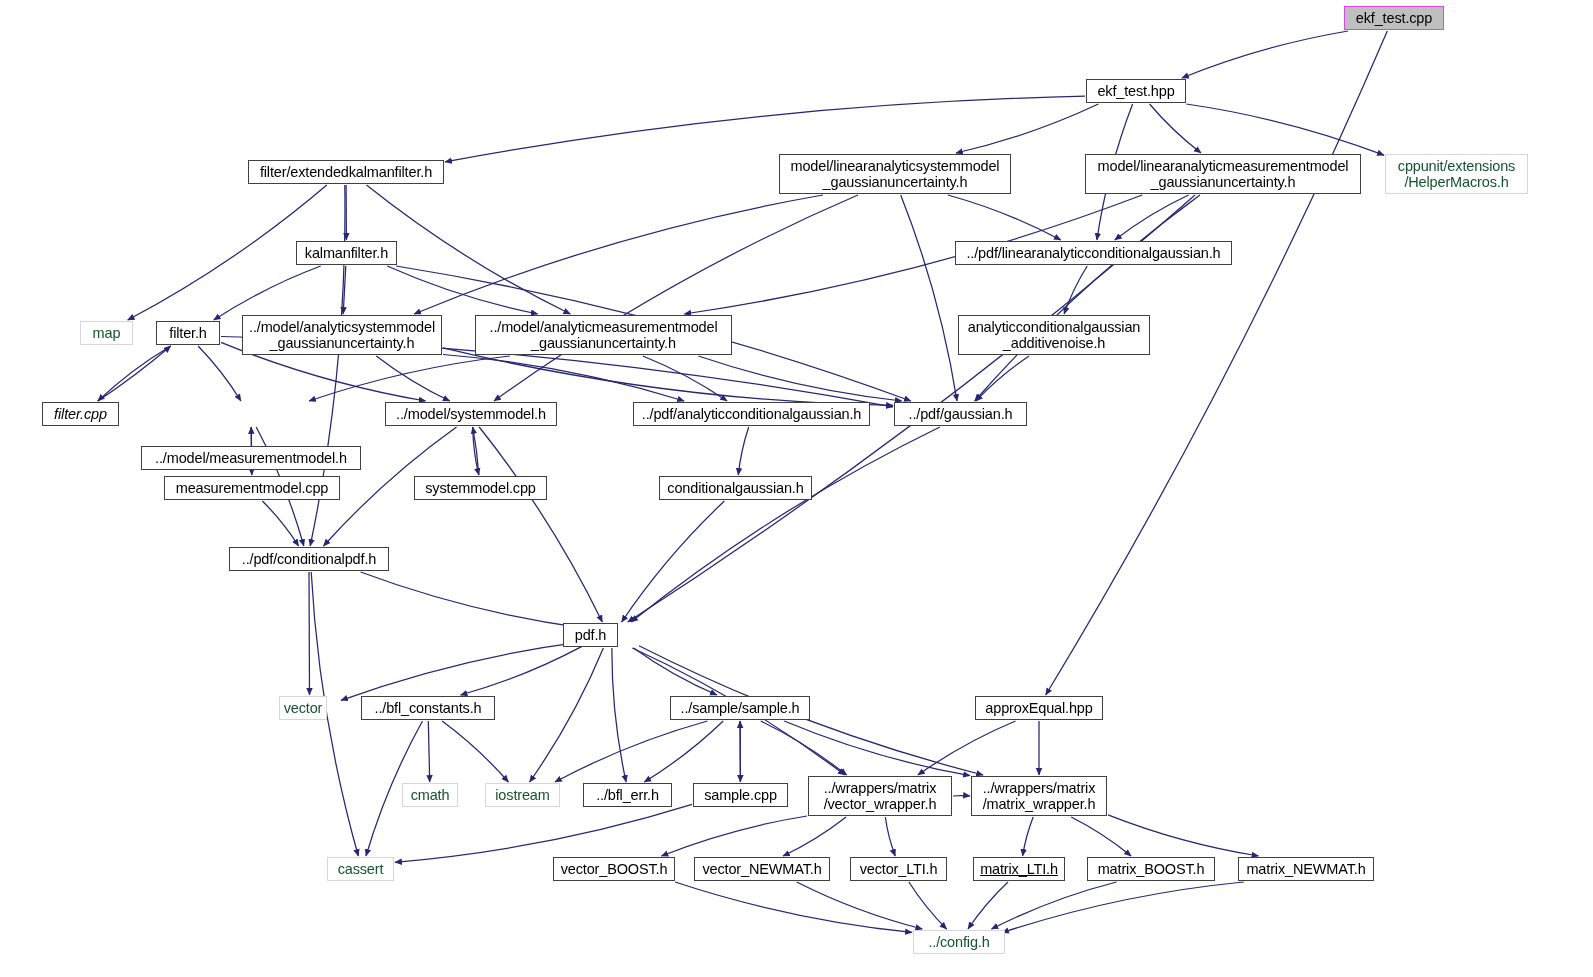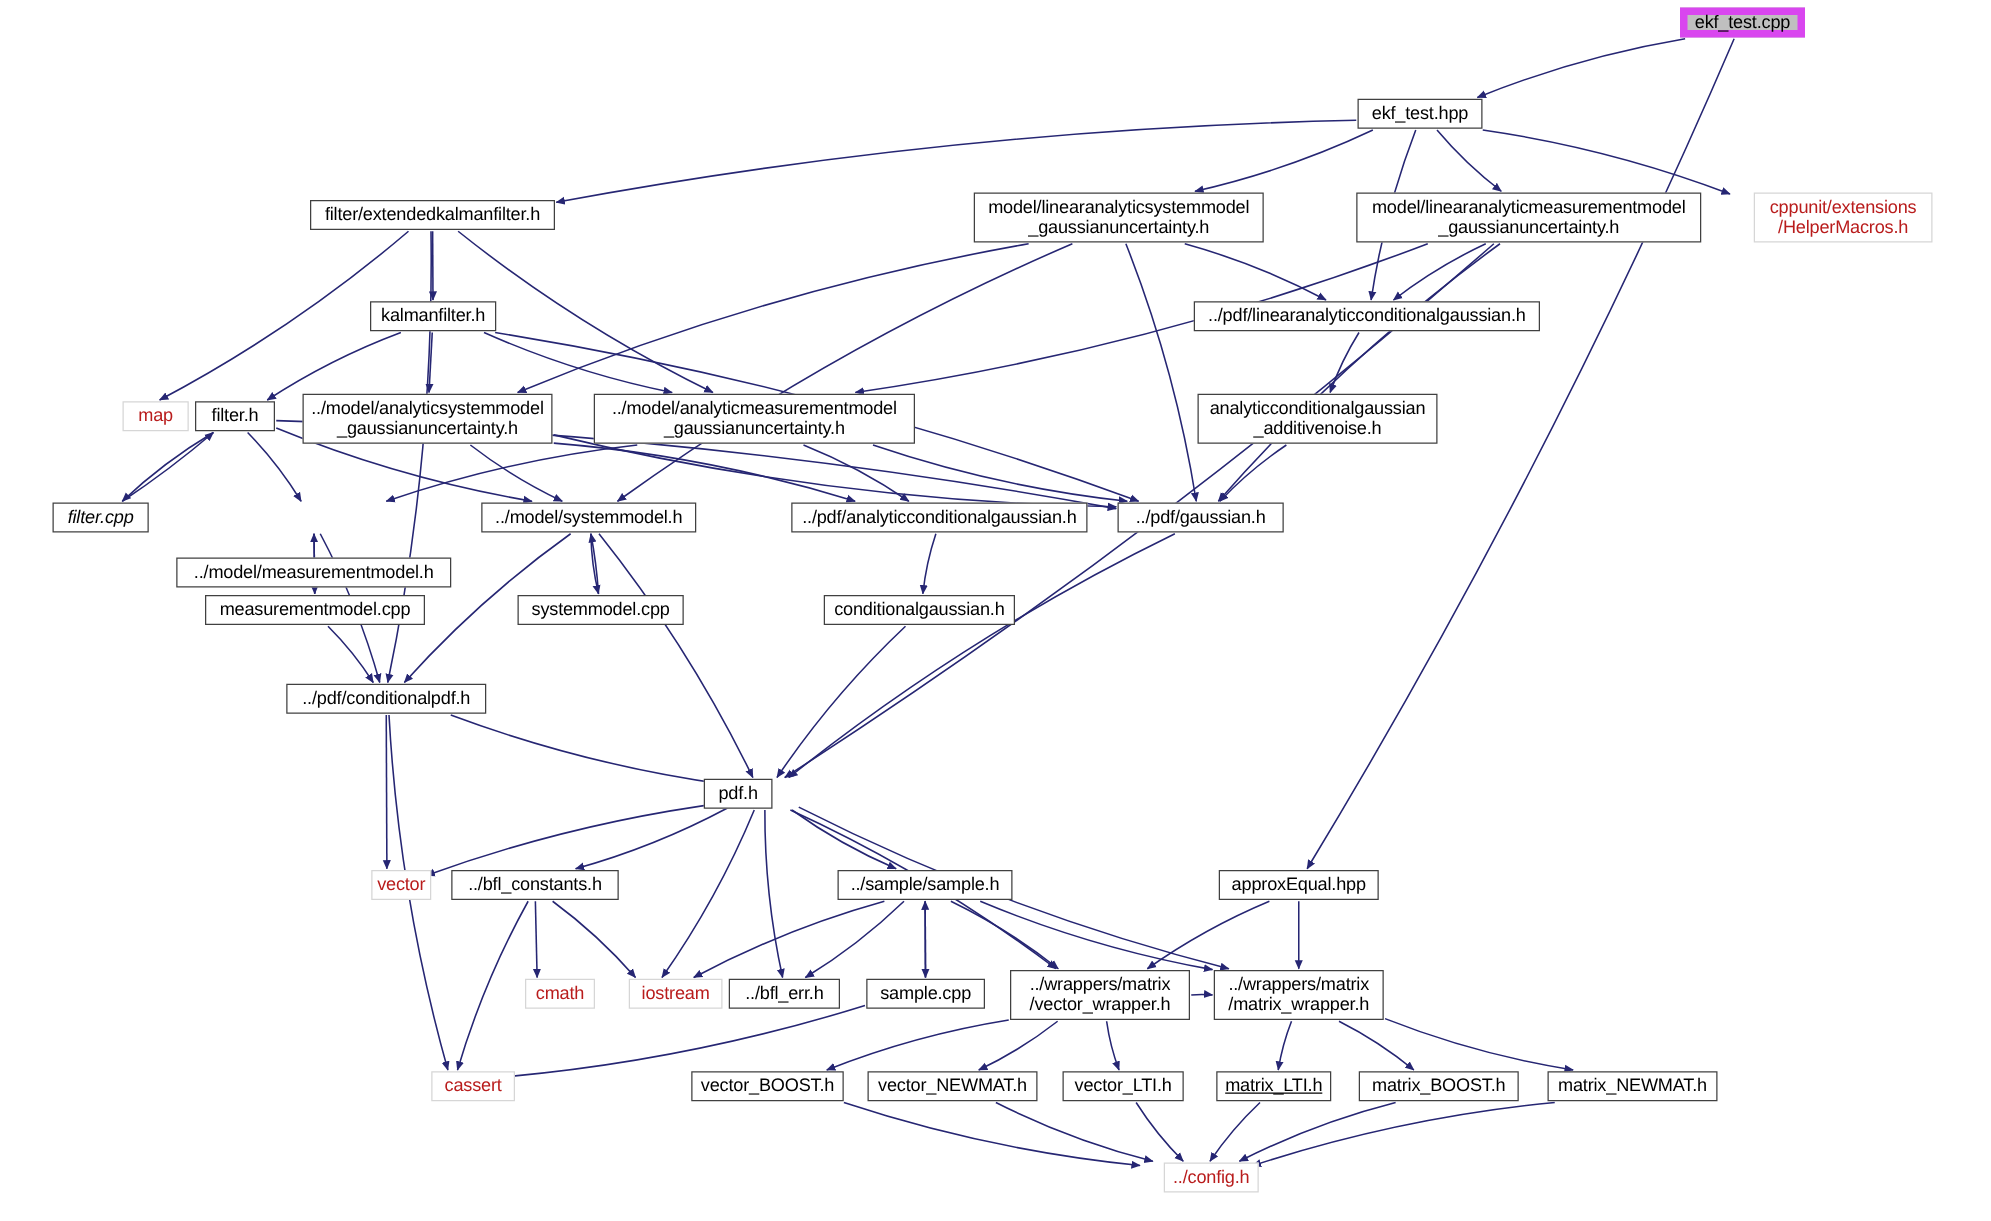--- a/index.html
+++ b/index.html
@@ -37,27 +37,26 @@
     color: #000000;
     font-size: 14.5px;
     line-height: 1.12;
     letter-spacing: -0.15px;
     white-space: pre-line;
     cursor: default;
   }
   
   .node.sys {
     border: 1px solid #d6d6d6;
-    color: #b91c1c;
-    margin-left: 18px;
+    color: #14532d;
   }
   
   .node.current {
     background: #bfbfbf;
-    border: 6px solid #d946ef;
+    border: 1px solid #d946ef;
   }
 </style>
 </head>
 <body>
 
 <div id="graph-root">
   <svg class="edges" id="edge-layer" viewBox="0 0 1593 977" xmlns="http://www.w3.org/2000/svg">
       <defs>
         <marker id="ah" viewBox="0 0 10 10" refX="9.2" refY="5" markerWidth="6" markerHeight="6" orient="auto" markerUnits="strokeWidth">
           <path d="M0,0.7 L10,5 L0,9.3 z" fill="#262673"></path>
@@ -188,15 +187,15 @@
 /vector_wrapper.h</div>
       <div class="node" style="left: 971px; top: 776px; width: 136px; height: 40px;">../wrappers/matrix
 /matrix_wrapper.h</div>
       <div class="node sys" style="left: 327px; top: 857px; width: 67px; height: 24px;">cassert</div>
       <div class="node" style="left: 553px; top: 857px; width: 122px; height: 24px;">vector_BOOST.h</div>
       <div class="node" style="left: 694px; top: 857px; width: 136px; height: 24px;">vector_NEWMAT.h</div>
       <div class="node" style="left: 850px; top: 857px; width: 97px; height: 24px;">vector_LTI.h</div>
       <div class="node" style="left: 973px; top: 857px; width: 92px; height: 24px; text-decoration: underline;">matrix_LTI.h</div>
       <div class="node" style="left: 1087px; top: 857px; width: 128px; height: 24px;">matrix_BOOST.h</div>
       <div class="node" style="left: 1238px; top: 857px; width: 136px; height: 24px;">matrix_NEWMAT.h</div>
-      <div class="node sys" style="left: 913px; top: 930px; width: 76px; height: 24px;">../config.h</div>
+      <div class="node sys" style="left: 913px; top: 930px; width: 92px; height: 24px;">../config.h</div>
     </div>
 </div>
 
 </body></html>

